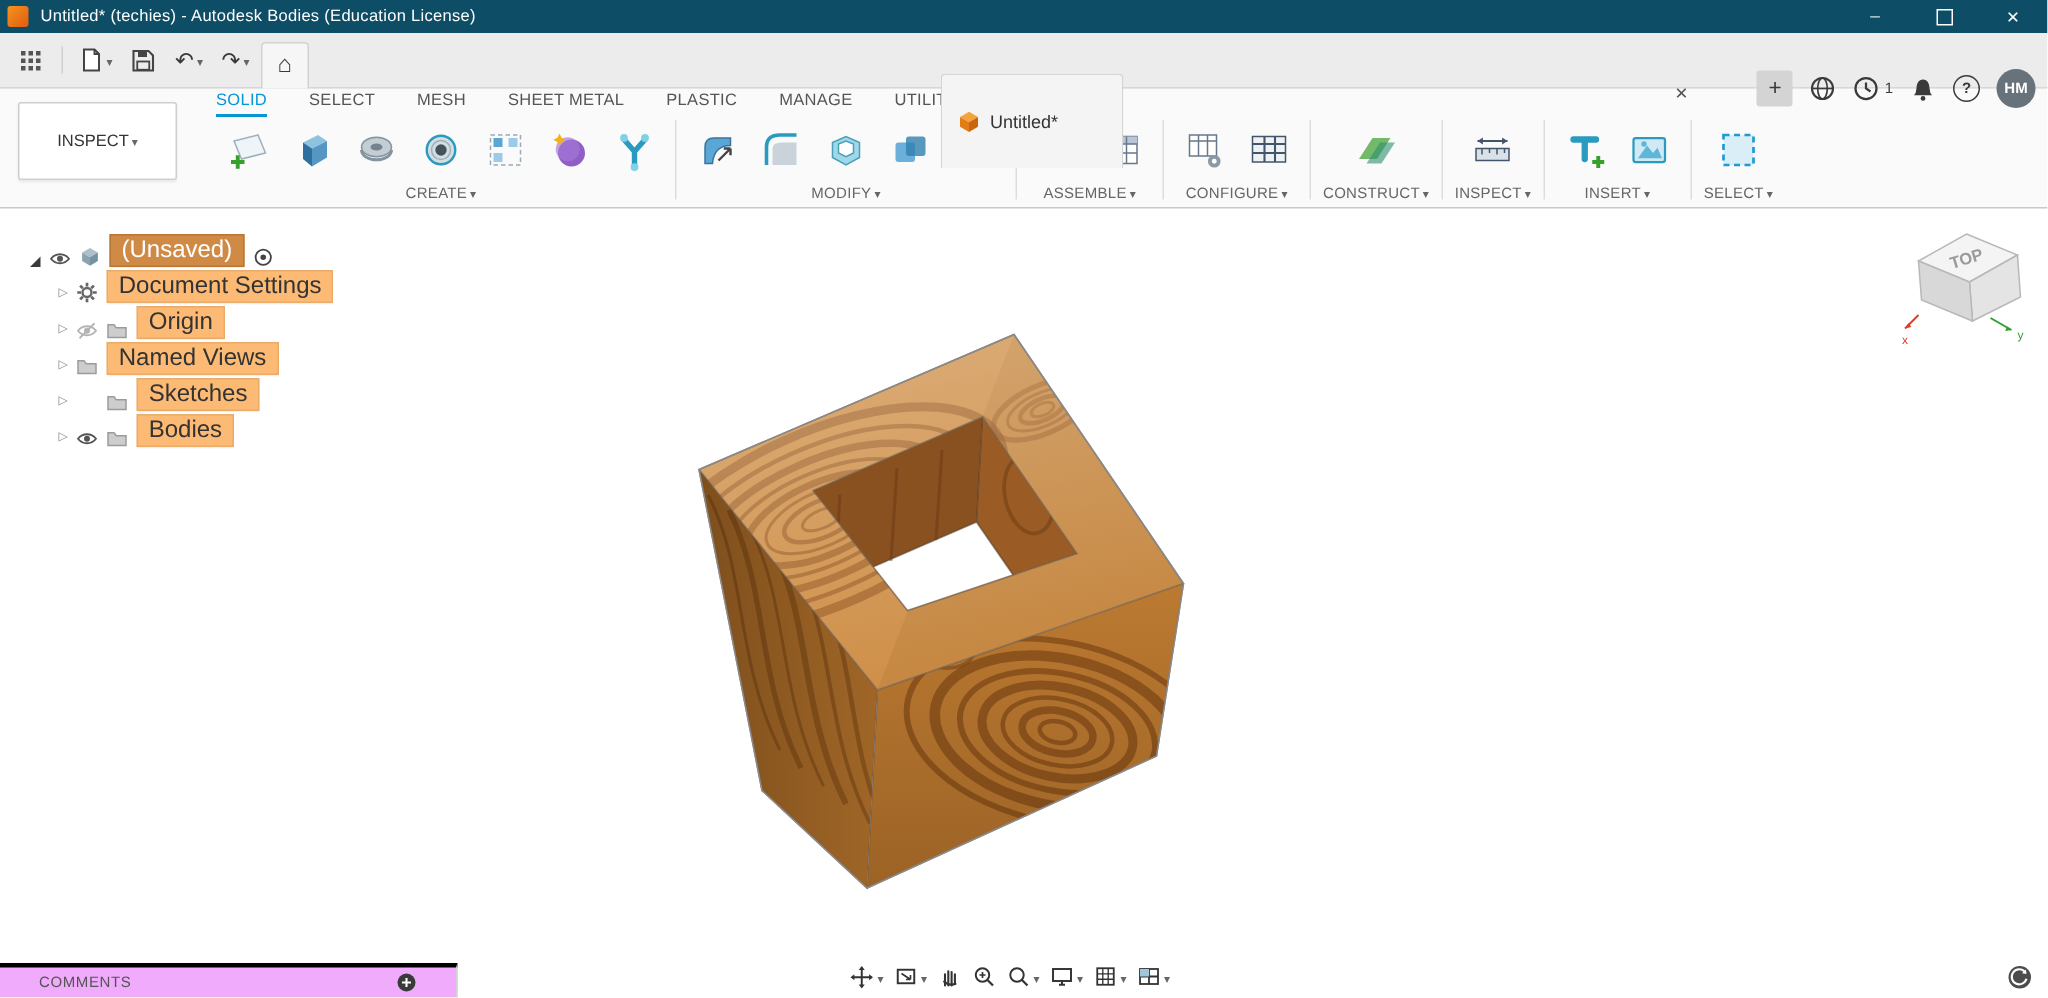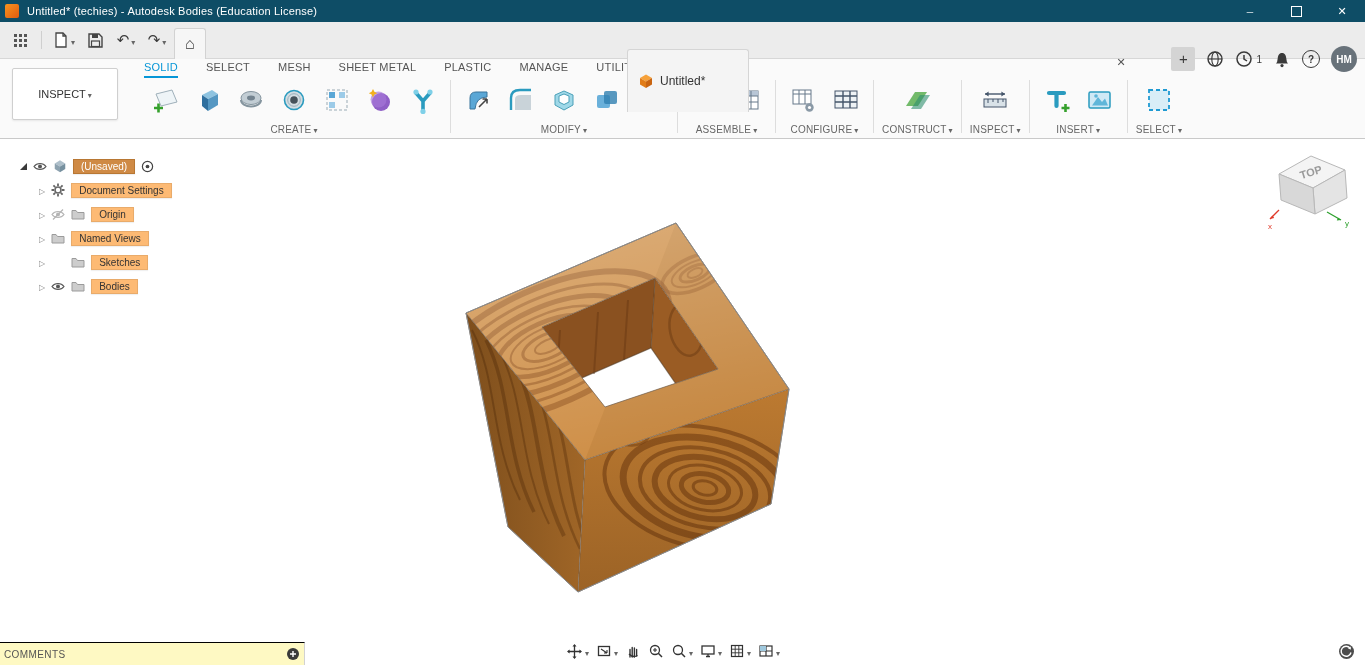--- a/index.html
+++ b/index.html
@@ -47,33 +47,33 @@
   .group-icons{flex:1;display:flex;align-items:center;gap:5px}
   .ribbon-icon{width:38px;height:40px;display:flex;align-items:center;justify-content:center;border-radius:2px}
   .group-label{height:16px;display:flex;align-items:center;font-size:10px;color:#666;letter-spacing:.2px;white-space:nowrap}
   .gsep{width:1px;background:#dddddd;margin:2px 0 4px}
   
   .browser{position:absolute;left:0;top:145px;width:305px;z-index:20}
   .browser-header{height:22px;background:#e8e8e8;border:1px solid #d4d4d4;border-left:none;display:flex;align-items:center;padding:0 9px;font-size:10px;color:#444;letter-spacing:.5px}
   .g-collapse::after{content:"«";font-size:11px;color:#555;margin-right:7px}
   .hdr-spacer{flex:1}
   .tree{padding-top:9px}
-  .trow{height:24px;display:flex;align-items:center;gap:6px;font-size:10px}
+  .trow{height:24px;display:flex;align-items:flex-end;gap:6px;font-size:16px}
   .ind-root{padding-left:20px}
   .ind-1{padding-left:39px}
   .tri-open{width:0;height:0;border-left:7px solid transparent;border-bottom:7px solid #3a3a3a}
   .g-tri::after{content:"▷";font-size:8px;color:#8a8a8a}
   .chip{background:#fdba74;padding:1px 7px;border:1px solid rgba(0,0,0,.08);box-shadow:0 1px 1px rgba(0,0,0,.06);color:#333;white-space:nowrap}
   .chip.selected{background:#cf8a45;border-color:#b87733;color:#fff}
   
   .viewcube{position:absolute;right:8px;top:148px;width:92px;height:92px;z-index:20}
   
   .canvas{position:absolute;left:0;top:138px;width:1365px;height:527px;background:#fff;z-index:1}
   
-  .comments{position:absolute;left:0;bottom:0;width:305px;height:23px;background:#fef9c3;border-top:1px solid #000000;border-right:1px solid #d2d2d2;display:flex;align-items:center;padding:0 4px;font-size:10px;color:#555;letter-spacing:.4px;z-index:25;box-sizing:border-box}
+  .comments{position:absolute;left:0;bottom:0;width:305px;height:23px;background:#f0abfc;border-top:3px solid #000000;border-right:1px solid #d2d2d2;display:flex;align-items:center;padding:0 26px;font-size:10px;color:#555;letter-spacing:.4px;z-index:25;box-sizing:border-box}
   
   .navbar{position:absolute;left:563px;bottom:3px;height:22px;display:flex;align-items:center;gap:1px;z-index:25}
   .nav-btn{display:flex;align-items:center;padding:0 3px;height:22px}
   .status-circle{position:absolute;right:10px;bottom:5px;z-index:25}
   svg{display:block}
 </style>
 </head>
 <body>
 
 <div class="titlebar">

